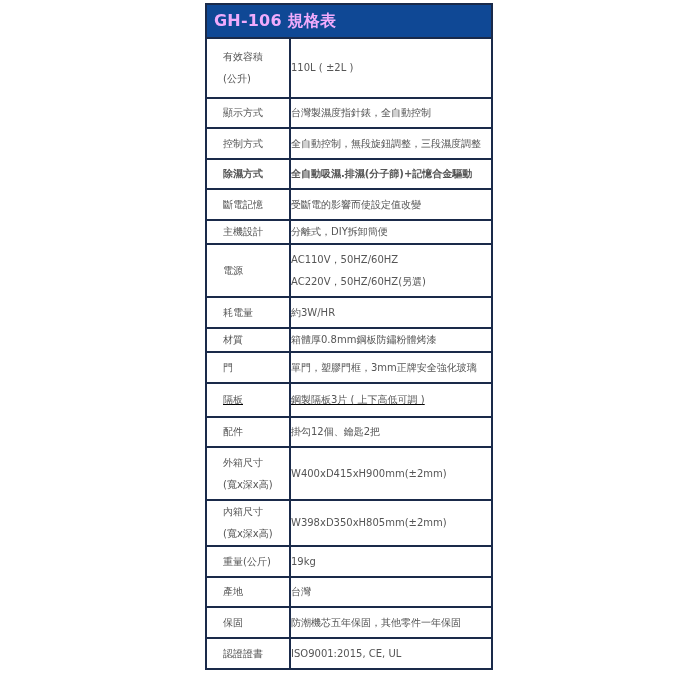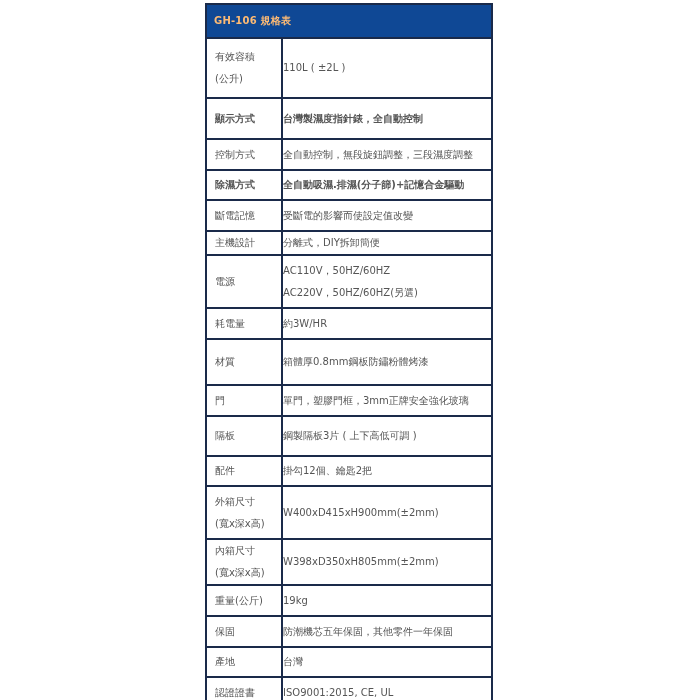--- a/index.html
+++ b/index.html
@@ -1,25 +1,25 @@
 <!DOCTYPE html>
 <html><head>
 <meta charset="utf-8">
 <style>
   html, body { margin:0; padding:0; background:#ffffff; }
   body { width:700px; height:700px; position:relative; overflow:hidden;
          font-family:"DejaVu Sans", "Liberation Sans", sans-serif; }
   .spec-table { position:absolute; left:205px; top:3px; width:288px;
     border-collapse:collapse; border:2px solid #1a2a4a; }
-  .spec-table th { background:#0f4895; color:#fdba74; text-align:left;
-    font-size:10px; font-weight:bold; height:32px; padding:0 0 0 7px;
+  .spec-table th { background:#0f4895; color:#f0abfc; text-align:left;
+    font-size:16px; font-weight:bold; height:32px; padding:0 0 0 7px;
     border:2px solid #1a2a4a; letter-spacing:0.2px; }
   .spec-table td { border:1px solid #1a2a4a; border-width:2px 2px 0 2px; font-size:10px; color:#555;
     padding:0 0 0 5px; vertical-align:middle; line-height:22px; }
-  .spec-table td.label { width:66px; padding-left:8px; }
+  .spec-table td.label { width:66px; padding-left:16px; }
   .spec-table td.value { padding-left:0; }
   .spec-table tr { border-bottom:2px solid #1a2a4a; }
   .spec-table td { border:2px solid #1a2a4a; }
 </style>
 </head>
 <body>
 
 <table class="spec-table">
   <thead>
     <tr>
@@ -29,21 +29,21 @@
   <tbody id="spec-body">
       <tr style="height: 60px;">
         <td class="label">
           <div>有效容積</div>
           <div>(公升)</div>
         </td>
         <td class="value">
           <div>110L ( ±2L )</div>
         </td>
       </tr>
-      <tr style="height: 41px; font-weight: bold;">
+      <tr style="height: 30px;">
         <td class="label">
           <div>顯示方式</div>
         </td>
         <td class="value">
           <div>台灣製濕度指針錶，全自動控制</div>
         </td>
       </tr>
       <tr style="height: 31px;">
         <td class="label">
           <div>控制方式</div>
@@ -86,37 +86,37 @@
         </td>
       </tr>
       <tr style="height: 31px;">
         <td class="label">
           <div>耗電量</div>
         </td>
         <td class="value">
           <div>約3W/HR</div>
         </td>
       </tr>
-      <tr style="height: 46px;">
+      <tr style="height: 24px;">
         <td class="label">
           <div>材質</div>
         </td>
         <td class="value">
           <div>箱體厚0.8mm鋼板防鏽粉體烤漆</div>
         </td>
       </tr>
       <tr style="height: 31px;">
         <td class="label">
           <div>門</div>
         </td>
         <td class="value">
           <div>單門，塑膠門框，3mm正牌安全強化玻璃</div>
         </td>
       </tr>
-      <tr style="height: 40px;">
+      <tr style="height: 34px; text-decoration: underline;">
         <td class="label">
           <div>隔板</div>
         </td>
         <td class="value">
           <div>鋼製隔板3片 ( 上下高低可調 )</div>
         </td>
       </tr>
       <tr style="height: 30px;">
         <td class="label">
           <div>配件</div>
@@ -144,34 +144,34 @@
         </td>
       </tr>
       <tr style="height: 31px;">
         <td class="label">
           <div>重量(公斤)</div>
         </td>
         <td class="value">
           <div>19kg</div>
         </td>
       </tr>
+      <tr style="height: 30px;">
+        <td class="label">
+          <div>產地</div>
+        </td>
+        <td class="value">
+          <div>台灣</div>
+        </td>
+      </tr>
       <tr style="height: 31px;">
         <td class="label">
           <div>保固</div>
         </td>
         <td class="value">
           <div>防潮機芯五年保固，其他零件一年保固</div>
-        </td>
-      </tr>
-      <tr style="height: 30px;">
-        <td class="label">
-          <div>產地</div>
-        </td>
-        <td class="value">
-          <div>台灣</div>
         </td>
       </tr>
       <tr style="height: 31px;">
         <td class="label">
           <div>認證證書</div>
         </td>
         <td class="value">
           <div>ISO9001:2015, CE, UL</div>
         </td>
       </tr>

